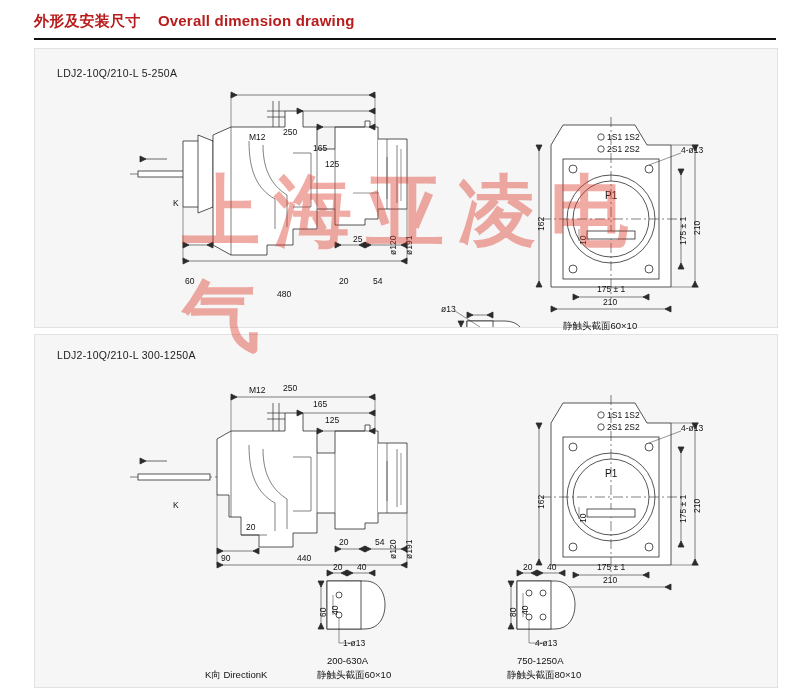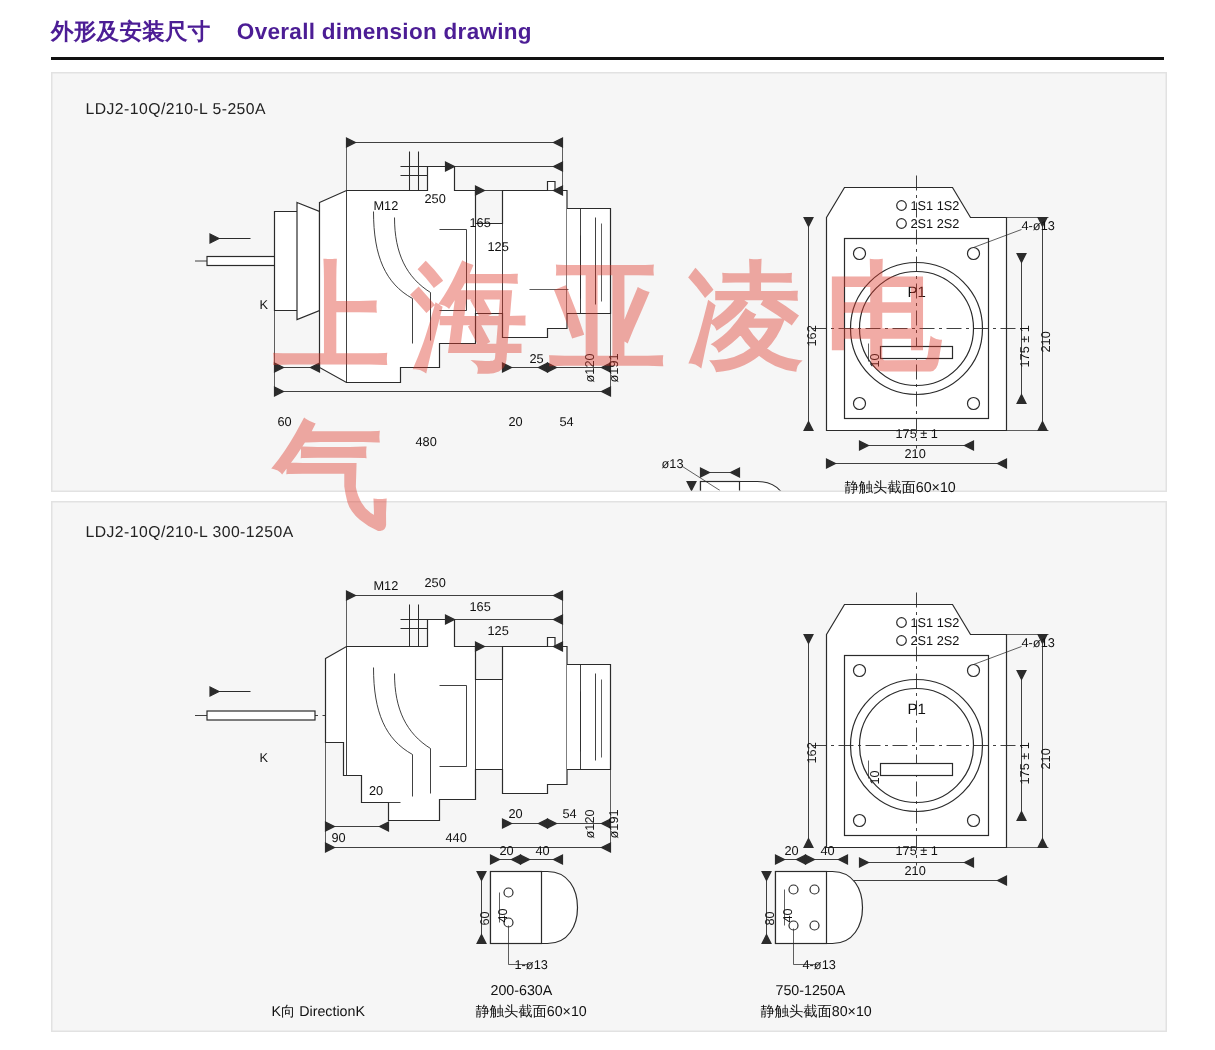--- a/index.html
+++ b/index.html
@@ -9,21 +9,21 @@
     font-family:"Liberation Sans", sans-serif;
     color:#1a1a1a;
     overflow:hidden;
     position:relative;
   }
   .page{position:relative;width:810px;height:700px;}
 
   
   .header{
     position:absolute;left:34px;top:12px;width:742px;
-    font-size:15px;font-weight:bold;color:#4c1d95;
+    font-size:15px;font-weight:bold;color:#b91c1c;
     letter-spacing:0.2px;
   }
   .header .cn{font-size:15px;}
   .header .en{font-size:15px;}
   .header-rule{
     position:absolute;left:34px;top:38px;width:742px;height:2px;background:#111;
   }
 
   
   .panel{
@@ -414,18 +414,18 @@
     <div class="lbl cn" style="left:282px;top:335px;">静触头截面60×10</div>
 
     <div class="lbl" style="left:488px;top:228px;">20</div>
     <div class="lbl" style="left:512px;top:228px;">40</div>
     <div class="lbl v" style="left:474px;top:282px;">80</div>
     <div class="lbl v" style="left:486px;top:280px;">40</div>
     <div class="lbl" style="left:500px;top:304px;">4-ø13</div>
     <div class="lbl cn" style="left:482px;top:321px;">750-1250A</div>
     <div class="lbl cn" style="left:472px;top:335px;">静触头截面80×10</div>
 
-    <div class="lbl cn" style="left:146px;top:335px;">K向  DirectionK</div>
+    <div class="lbl cn" style="left:170px;top:335px;">K向  DirectionK</div>
   </div>
 
   <div class="wm" id="wm-cn">上海亚凌电气</div>
 
 </div>
 
 </body></html>

